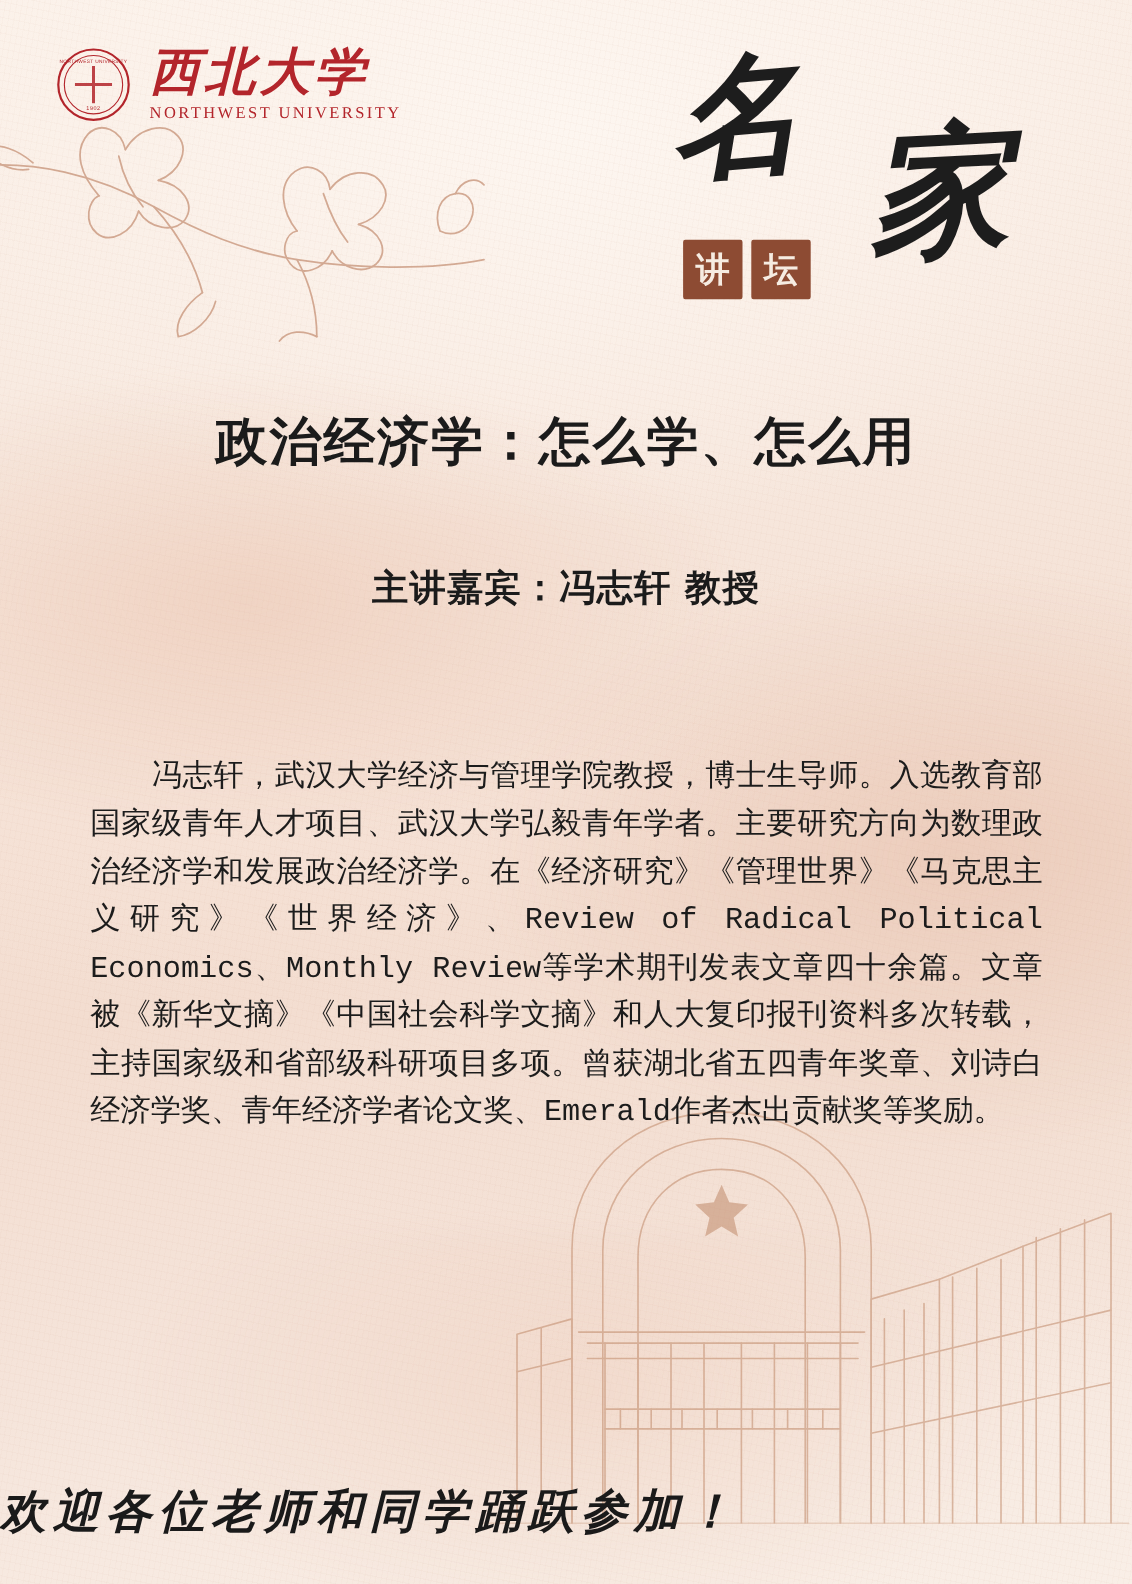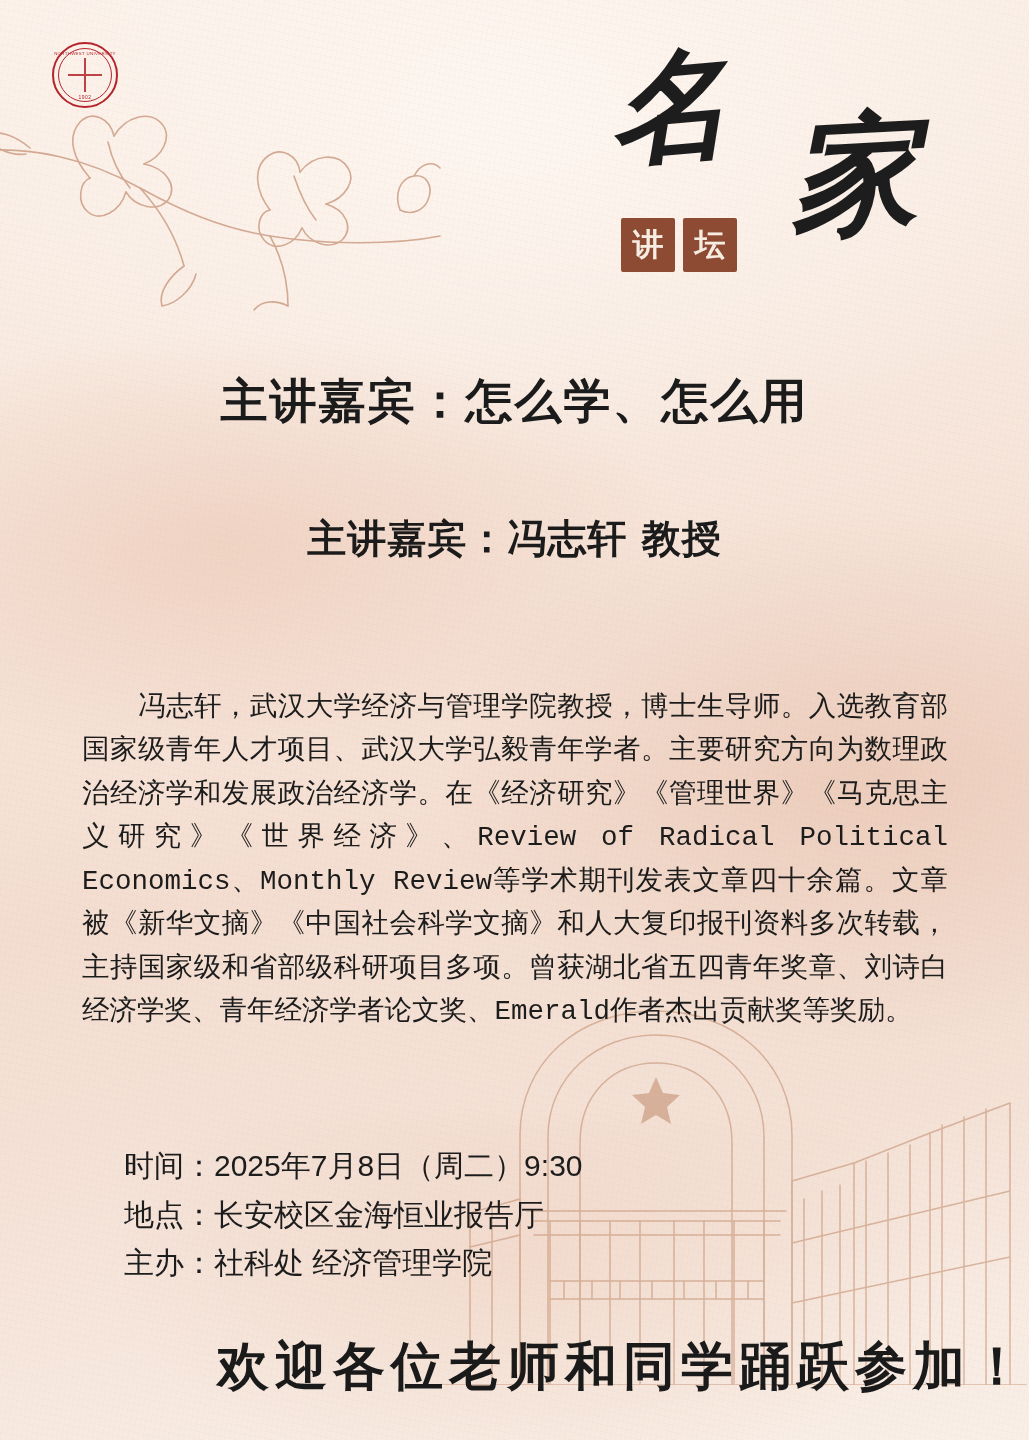--- a/index.html
+++ b/index.html
@@ -193,21 +193,21 @@
   }
   .speakers {
     position: absolute;
     top: 508px; left: 0; right: 0;
     text-align: center;
     z-index: 5;
   }
   .speaker-line {
     font-family: "DejaVu Serif", "Liberation Serif", serif;
     font-weight: bold;
-    font-size: 39px;
+    font-size: 33px;
     color: #1b1b1b;
     letter-spacing: 1px;
     line-height: 1.55;
   }
 
   
   .bio {
     position: absolute;
     top: 686px;
     left: 82px;
@@ -243,24 +243,25 @@
     color: #1c1c1c;
     line-height: 1.62;
     white-space: nowrap;
   }
 
   
   .footer {
     position: absolute;
     left: 0; right: 0;
     bottom: 38px;
-    text-align: right;
+    text-align: left;
     font-family: "DejaVu Serif", "Liberation Serif", serif;
     font-weight: bold;
-    font-size: 52px;
+    font-style: italic;
+    font-size: 42px;
     letter-spacing: 6px;
     color: #1a1a1a;
     z-index: 7;
   }
 </style>
 </head>
 <body>
 
 <div class="poster">
   <div class="texture"></div>
@@ -293,33 +294,37 @@
       <path d="M318 246 C306 240, 292 240, 284 250"></path>
       <path d="M60 88 C46 76, 30 70, 16 74 C22 88, 40 96, 56 94"></path>
     </g>
   </svg>
 
   <div class="header">
     <div class="seal">
       <div class="seal-top">NORTHWEST UNIVERSITY</div>
       <div class="seal-core"></div>
       <div class="seal-text">1902</div>
+    </div>
+    <div>
+      <div class="logo-cn">西北大学</div>
+      <div class="logo-en">NORTHWEST UNIVERSITY</div>
     </div>
   </div>
 
   <div class="brand">
     <div class="brand-ming">名</div>
     <div class="brand-jia">家</div>
     <div class="brand-stamps">
       <div class="stamp">讲</div>
       <div class="stamp">坛</div>
     </div>
   </div>
 
-  <div class="main-title">主讲嘉宾：怎么学、怎么用</div>
+  <div class="main-title">政治经济学：怎么学、怎么用</div>
 
   <div class="speakers">
     <div class="speaker-line">主讲嘉宾：冯志轩  教授</div>
   </div>
 
   <div class="bio">冯志轩，武汉大学经济与管理学院教授，博士生导师。入选教育部国家级青年人才项目、武汉大学弘毅青年学者。主要研究方向为数理政治经济学和发展政治经济学。在《经济研究》《管理世界》《马克思主义研究》《世界经济》、Review of Radical Political Economics、Monthly Review等学术期刊发表文章四十余篇。文章被《新华文摘》《中国社会科学文摘》和人大复印报刊资料多次转载，主持国家级和省部级科研项目多项。曾获湖北省五四青年奖章、刘诗白经济学奖、青年经济学者论文奖、Emerald作者杰出贡献奖等奖励。</div>
 
   <svg class="building" viewBox="0 0 600 400">
     <g fill="none" stroke="#c08a6a" stroke-width="1.5" stroke-linecap="round" stroke-linejoin="round">
 
@@ -345,20 +350,15 @@
       <path d="M512 400 L512 140 M534 400 L534 132 M556 400 L556 124"></path>
       <path d="M362 258 L580 206 M362 318 L580 272"></path>
 
       <path d="M90 400 L90 214 L40 228 L40 400"></path>
       <path d="M62 400 L62 222 M40 262 L90 250"></path>
 
       <path d="M10 400 L596 400"></path>
     </g>
   </svg>
 
-  <div class="info">
-    <div class="info-line">时间：2025年7月8日（周二）9:30</div>
-    <div class="info-line">地点：长安校区金海恒业报告厅</div>
-    <div class="info-line">主办：社科处 经济管理学院</div>
-  </div>
 
   <div class="footer">欢迎各位老师和同学踊跃参加！</div>
 </div>
 
 </body></html>

